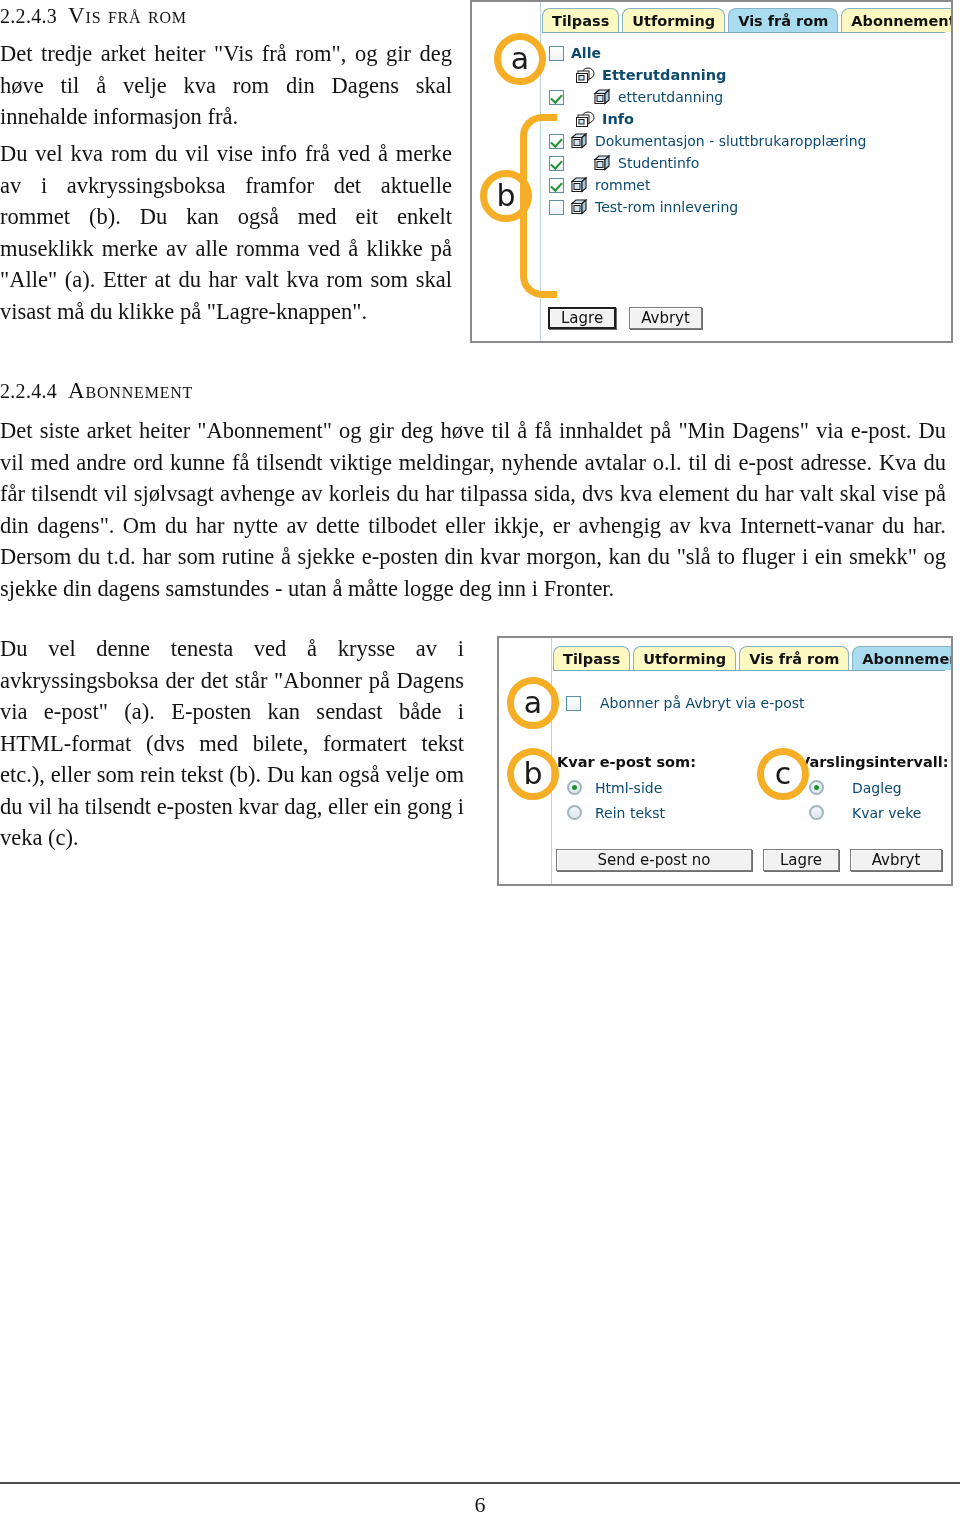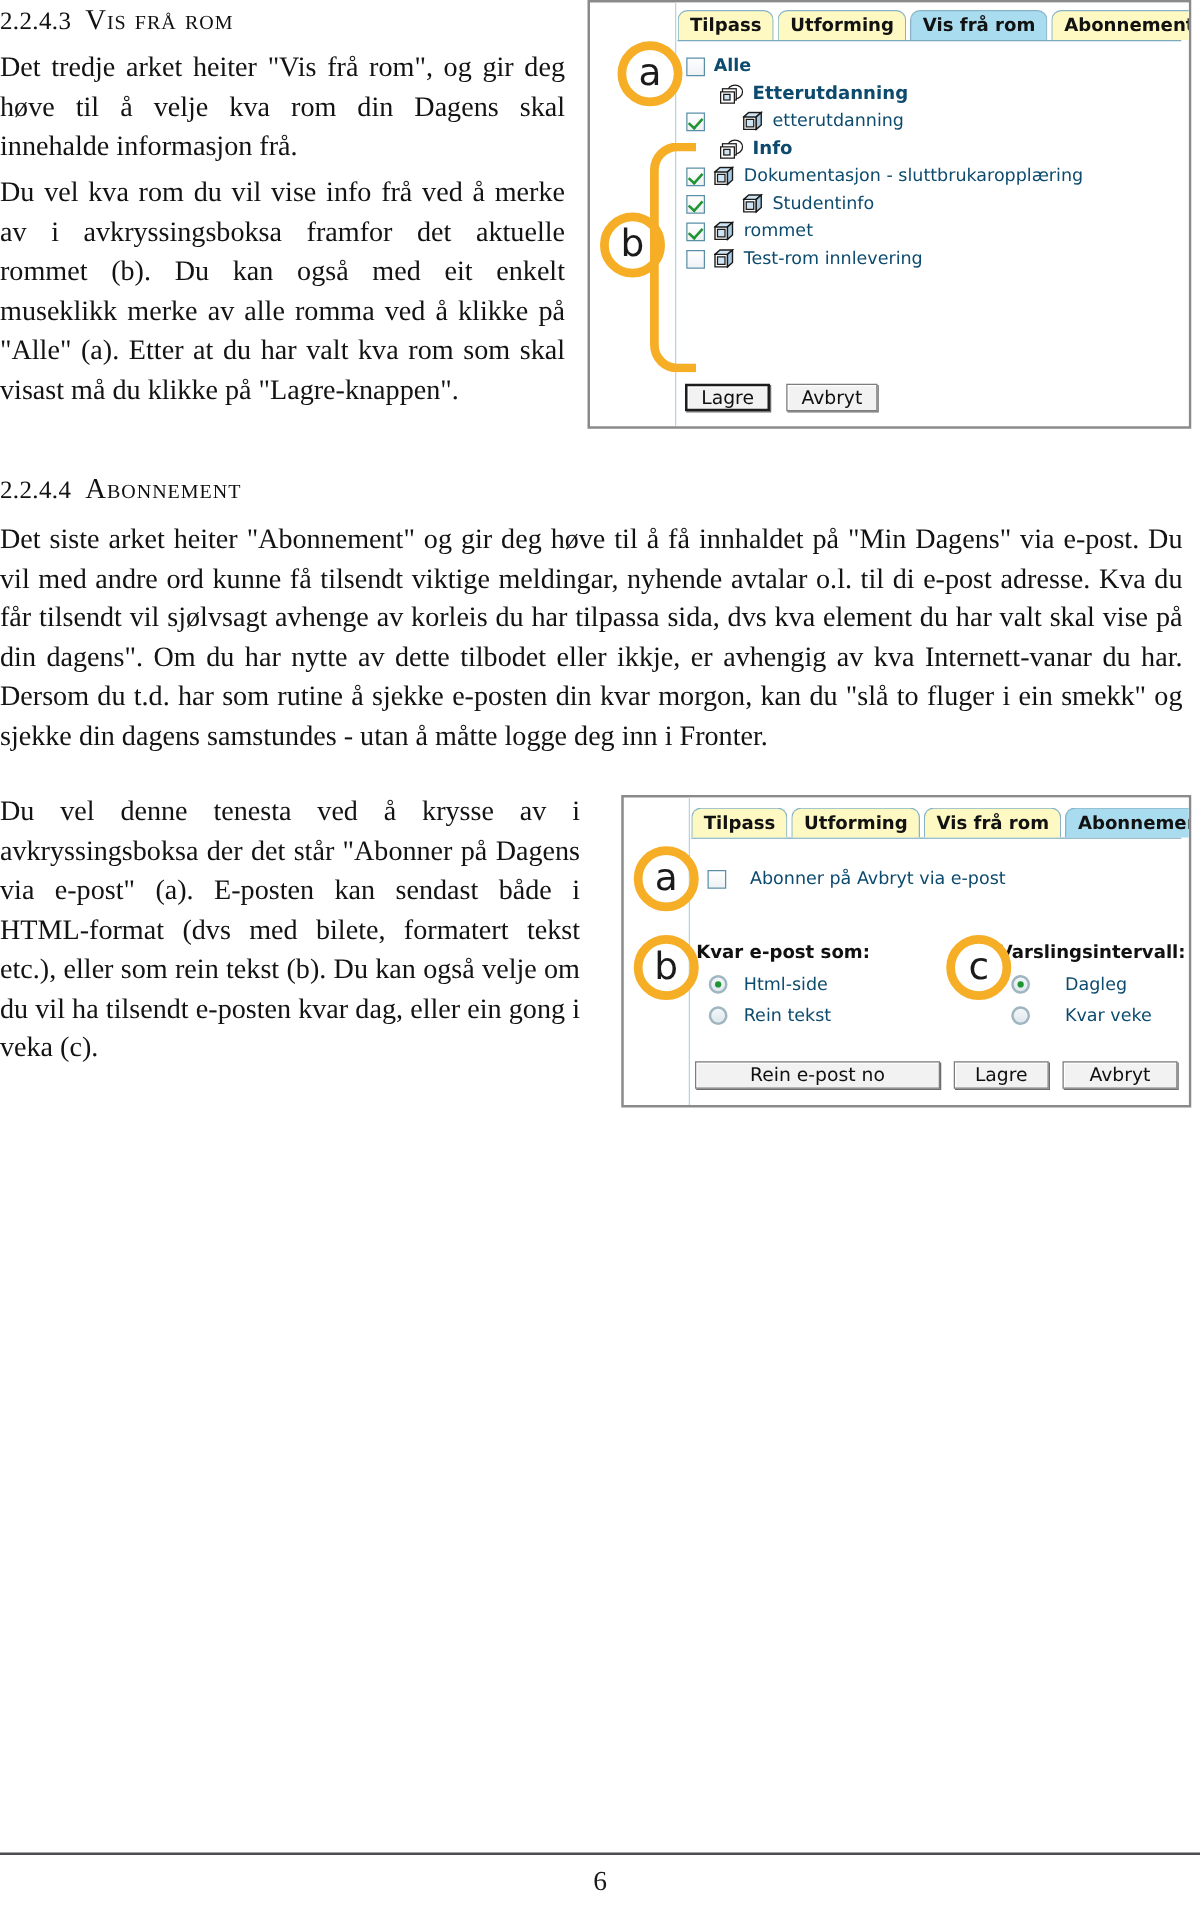--- a/index.html
+++ b/index.html
@@ -421,21 +421,21 @@
         <span class="lbl" style="margin-left:28px;">Dagleg</span>
       </div>
       <div class="row" style="height:25px; padding-left:10px;">
         <span class="rd"></span>
         <span class="lbl" style="margin-left:28px;">Kvar veke</span>
       </div>
     </div>
 
     <div style="position:absolute; left:57px; top:211px; display:flex; gap:11px;">
       <div class="btn" style="width:196px;">
-        <span>Rein e-post no</span>
+        <span>Send e-post no</span>
       </div>
       <div class="btn" style="width:76px;">
         <span>Lagre</span>
       </div>
       <div class="btn" style="width:92px;">
         <span>Avbryt</span>
       </div>
     </div>
   </div>
 

